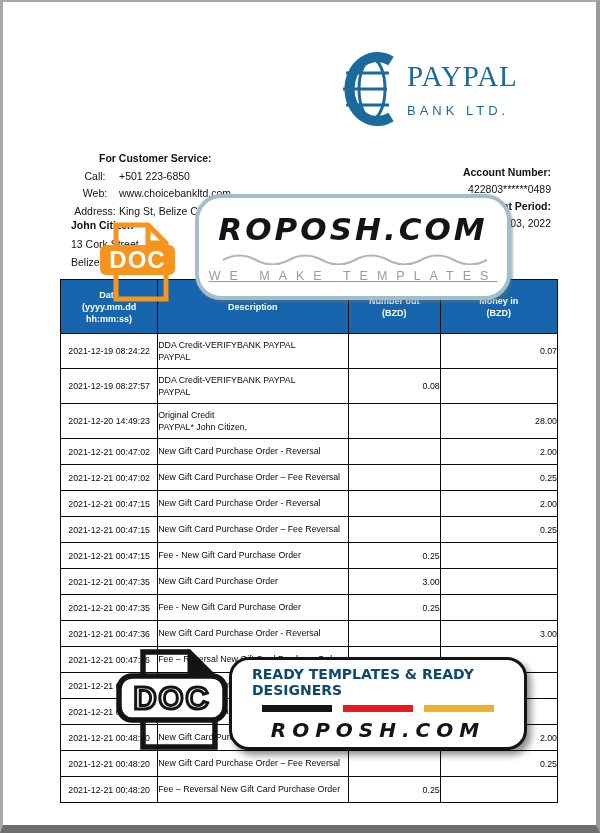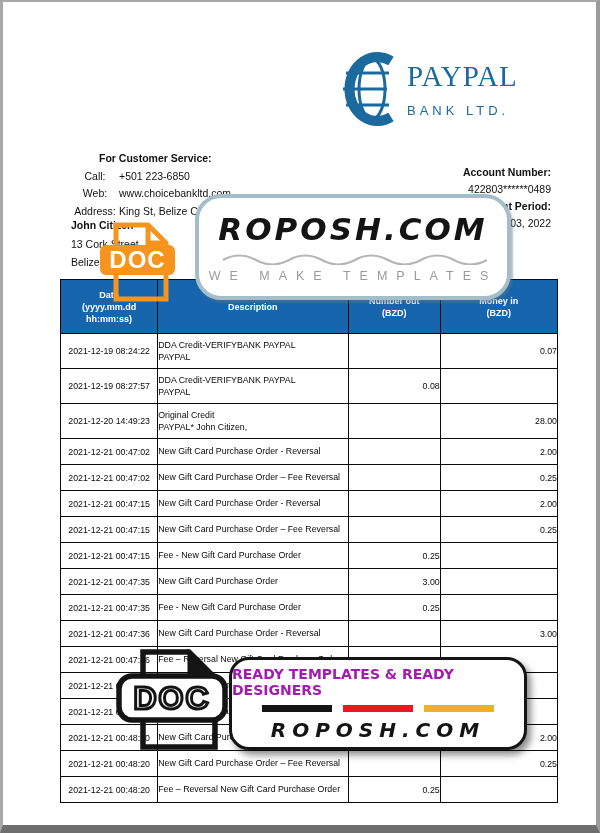--- a/index.html
+++ b/index.html
@@ -37,27 +37,27 @@
   td.desc{text-align:left;padding-left:9px;line-height:12.5px;}
   td.amt{text-align:right;padding-right:7px;}
   
   .badge-top{position:absolute;left:192px;top:192px;width:316px;height:106px;background:#fff;
              border:4px solid #a3bdcb;border-radius:26px;z-index:40;box-sizing:border-box;
              box-shadow:2px 3px 2px rgba(90,115,130,.45);display:flex;flex-direction:column;
              align-items:center;justify-content:center;}
   .badge-top .big{font-family:"DejaVu Sans", sans-serif;font-weight:bold;font-style:italic;
                   font-size:31px;letter-spacing:3px;color:#141414;}
   .badge-top .wave{margin:4px 0 2px 0;}
-  .badge-top .tag{font-size:12.5px;letter-spacing:9px;color:#9a9a9a;margin-top:2px;}
+  .badge-top .tag{font-size:12.5px;letter-spacing:9px;color:#9a9a9a;margin-top:2px;text-decoration:underline;}
   
   .badge-bot{position:absolute;left:226px;top:655px;width:298px;height:93px;background:#fff;
              border:3.5px solid #141414;border-radius:20px;z-index:40;box-sizing:border-box;
              box-shadow:4px 5px 7px rgba(0,0,0,.45);display:flex;flex-direction:column;
              align-items:center;justify-content:center;}
-  .badge-bot .l1{font-family:"DejaVu Sans", sans-serif;font-weight:bold;font-size:14px;color:#a21caf;}
+  .badge-bot .l1{font-family:"DejaVu Sans", sans-serif;font-weight:bold;font-size:14px;color:#0c4a6e;margin-left:20px;}
   .badge-bot .bars{display:flex;gap:11px;margin:7px 0 6px 0;}
   .badge-bot .bar{width:70px;height:7px;}
   .badge-bot .l2{font-family:"DejaVu Sans", sans-serif;font-weight:bold;font-style:italic;
                  font-size:20px;letter-spacing:6px;color:#141414;}
   
   .doc-orange{position:absolute;left:95px;top:218px;z-index:35;}
   .doc-black{position:absolute;left:112px;top:642px;z-index:35;}
 </style>
 </head>
 <body>

